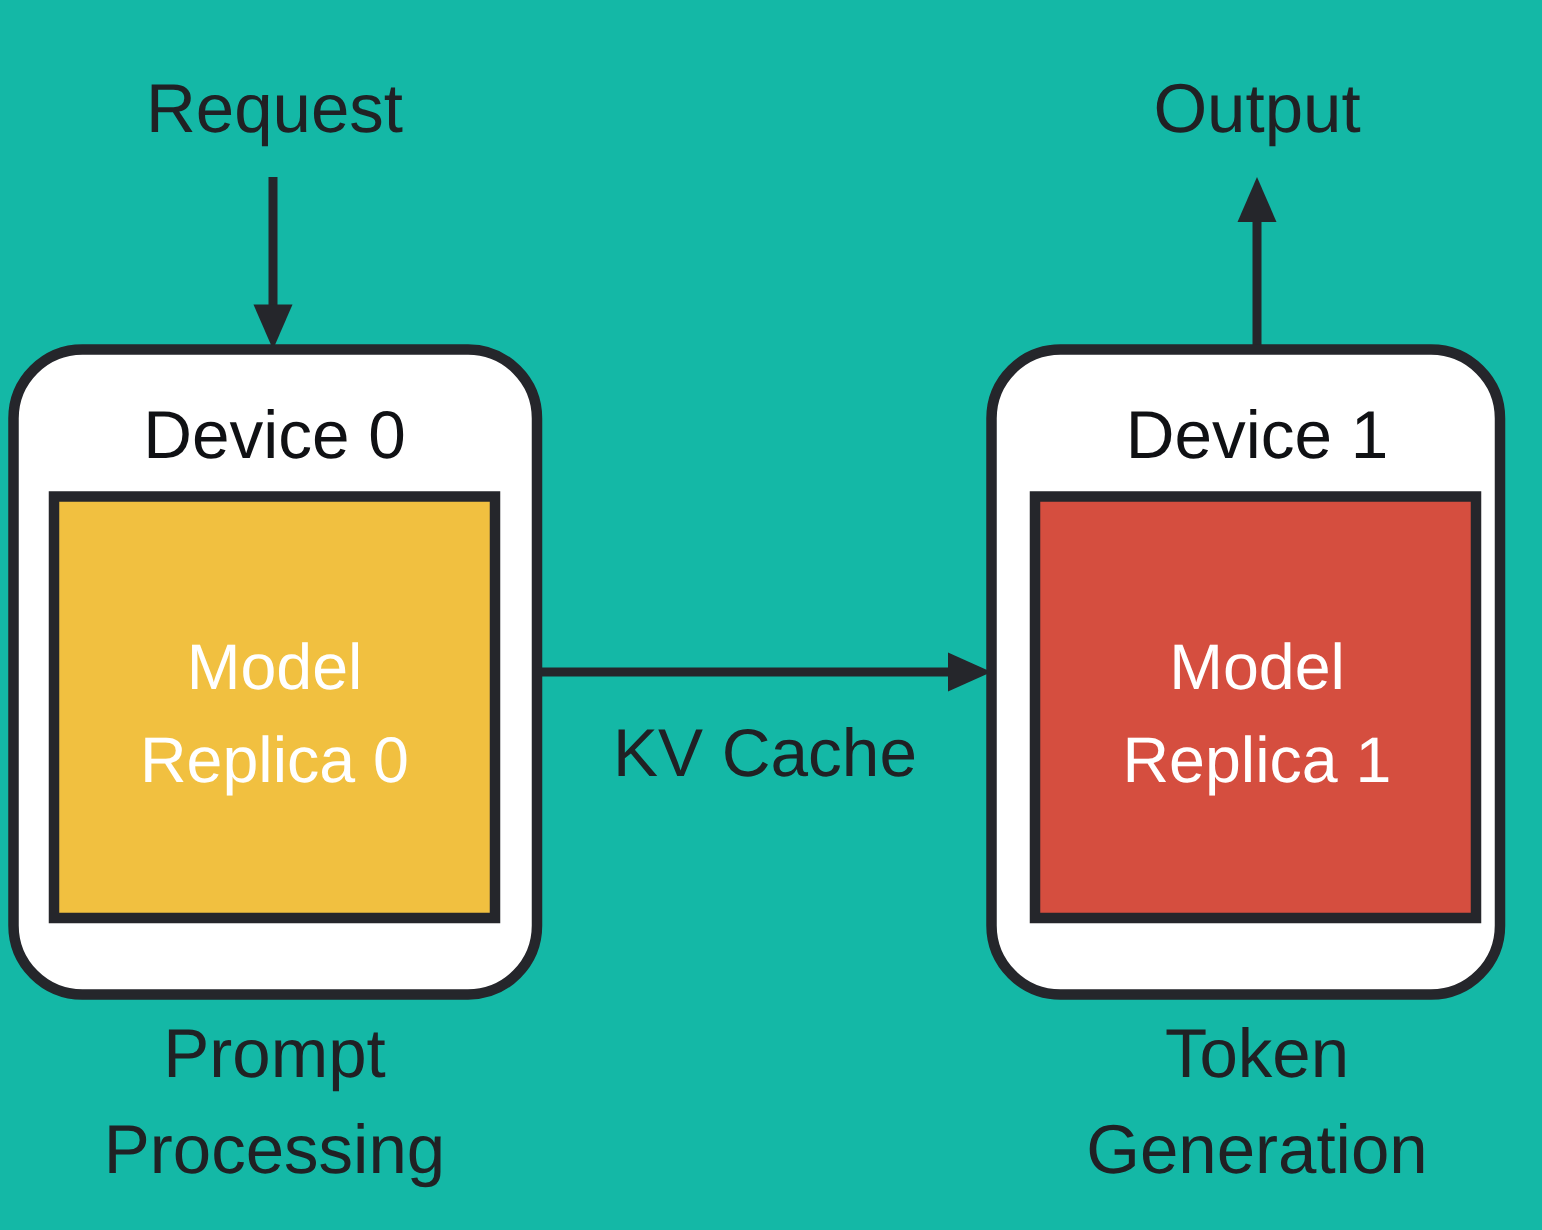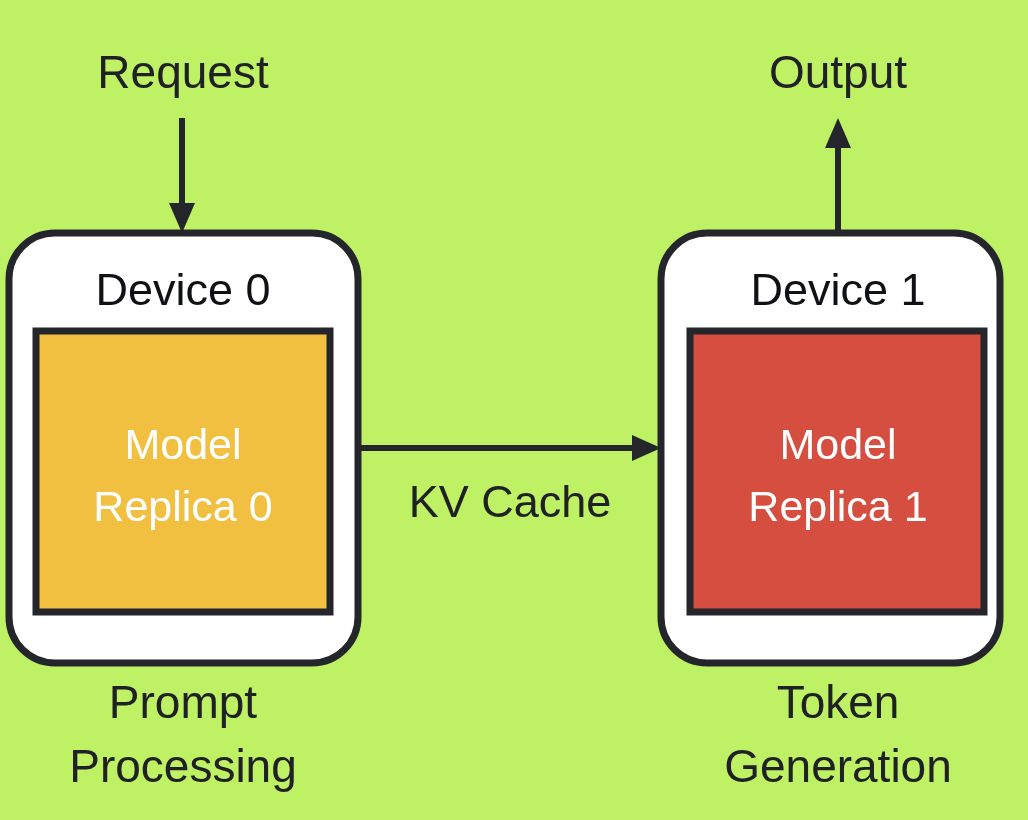--- a/index.html
+++ b/index.html
@@ -7,21 +7,21 @@
     padding: 0;
     background: #ffffff;
   }
   body {
     font-family: "Liberation Sans", sans-serif;
   }
   #canvas {
     position: relative;
     width: 1028px;
     height: 820px;
-    background: #bef264;
+    background: #14b8a6;
     overflow: hidden;
   }
   #diagram-svg {
     position: absolute;
     top: 0;
     left: 0;
     width: 1028px;
     height: 820px;
   }
   .diagram-text {

